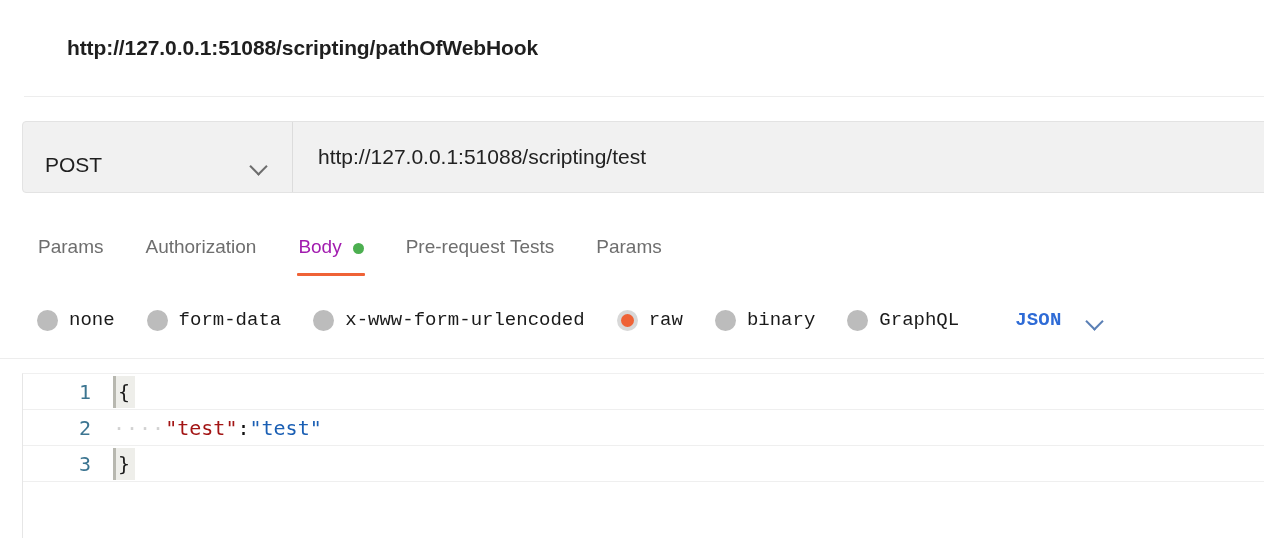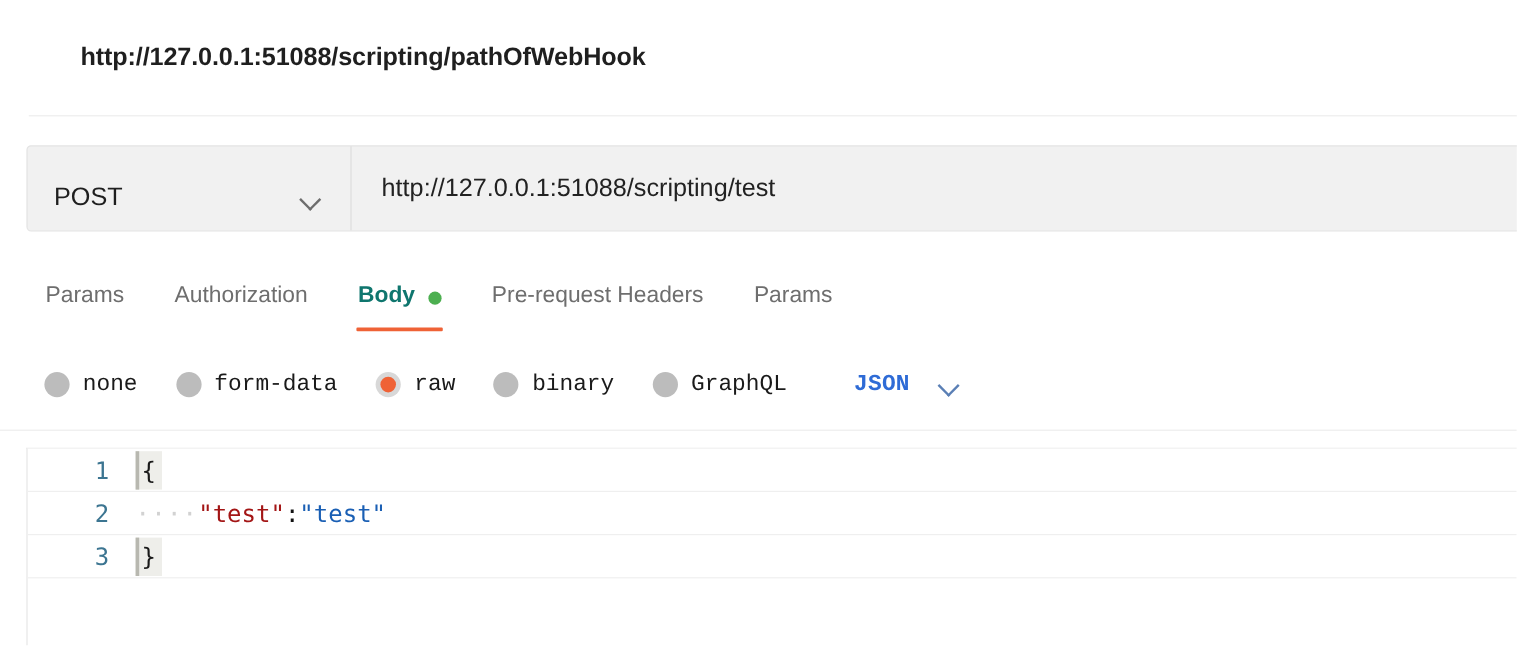--- a/index.html
+++ b/index.html
@@ -105,21 +105,21 @@
     height: 58px;
     display: flex;
     align-items: center;
     padding: 0 1px;
     margin-right: 40px;
     font-size: 19px;
     color: #6e6e6e;
     white-space: nowrap;
     cursor: pointer;
   }
-  .tab.active { color: #0f766e; font-weight: bold; }
+  .tab.active { color: #a21caf; }
   .tab.active::after {
     content: "";
     position: absolute;
     left: 0; right: 0; bottom: 0;
     height: 3px;
     background: #ef6236;
     border-radius: 1px;
   }
   .tab-count { color: #2f9e44; margin-left: 7px; }
   .dot-green {
@@ -279,35 +279,39 @@
       <span>Params</span>
     </div>
     <div class="tab">
       <span>Authorization</span>
     </div>
     <div class="tab active">
       <span>Body</span>
       <span class="dot-green"></span>
     </div>
     <div class="tab">
-      <span>Pre-request Headers</span>
+      <span>Pre-request Tests</span>
     </div>
     <div class="tab">
       <span>Params</span>
     </div>
   </div>
 
   <div class="bodytypes">
     <label class="radio-item">
       <span class="radio"></span>
       <span class="radio-label">none</span>
     </label>
     <label class="radio-item">
       <span class="radio"></span>
       <span class="radio-label">form-data</span>
+    </label>
+    <label class="radio-item">
+      <span class="radio"></span>
+      <span class="radio-label">x-www-form-urlencoded</span>
     </label>
     <label class="radio-item">
       <span class="radio checked"></span>
       <span class="radio-label">raw</span>
     </label>
     <label class="radio-item">
       <span class="radio"></span>
       <span class="radio-label">binary</span>
     </label>
     <label class="radio-item">

